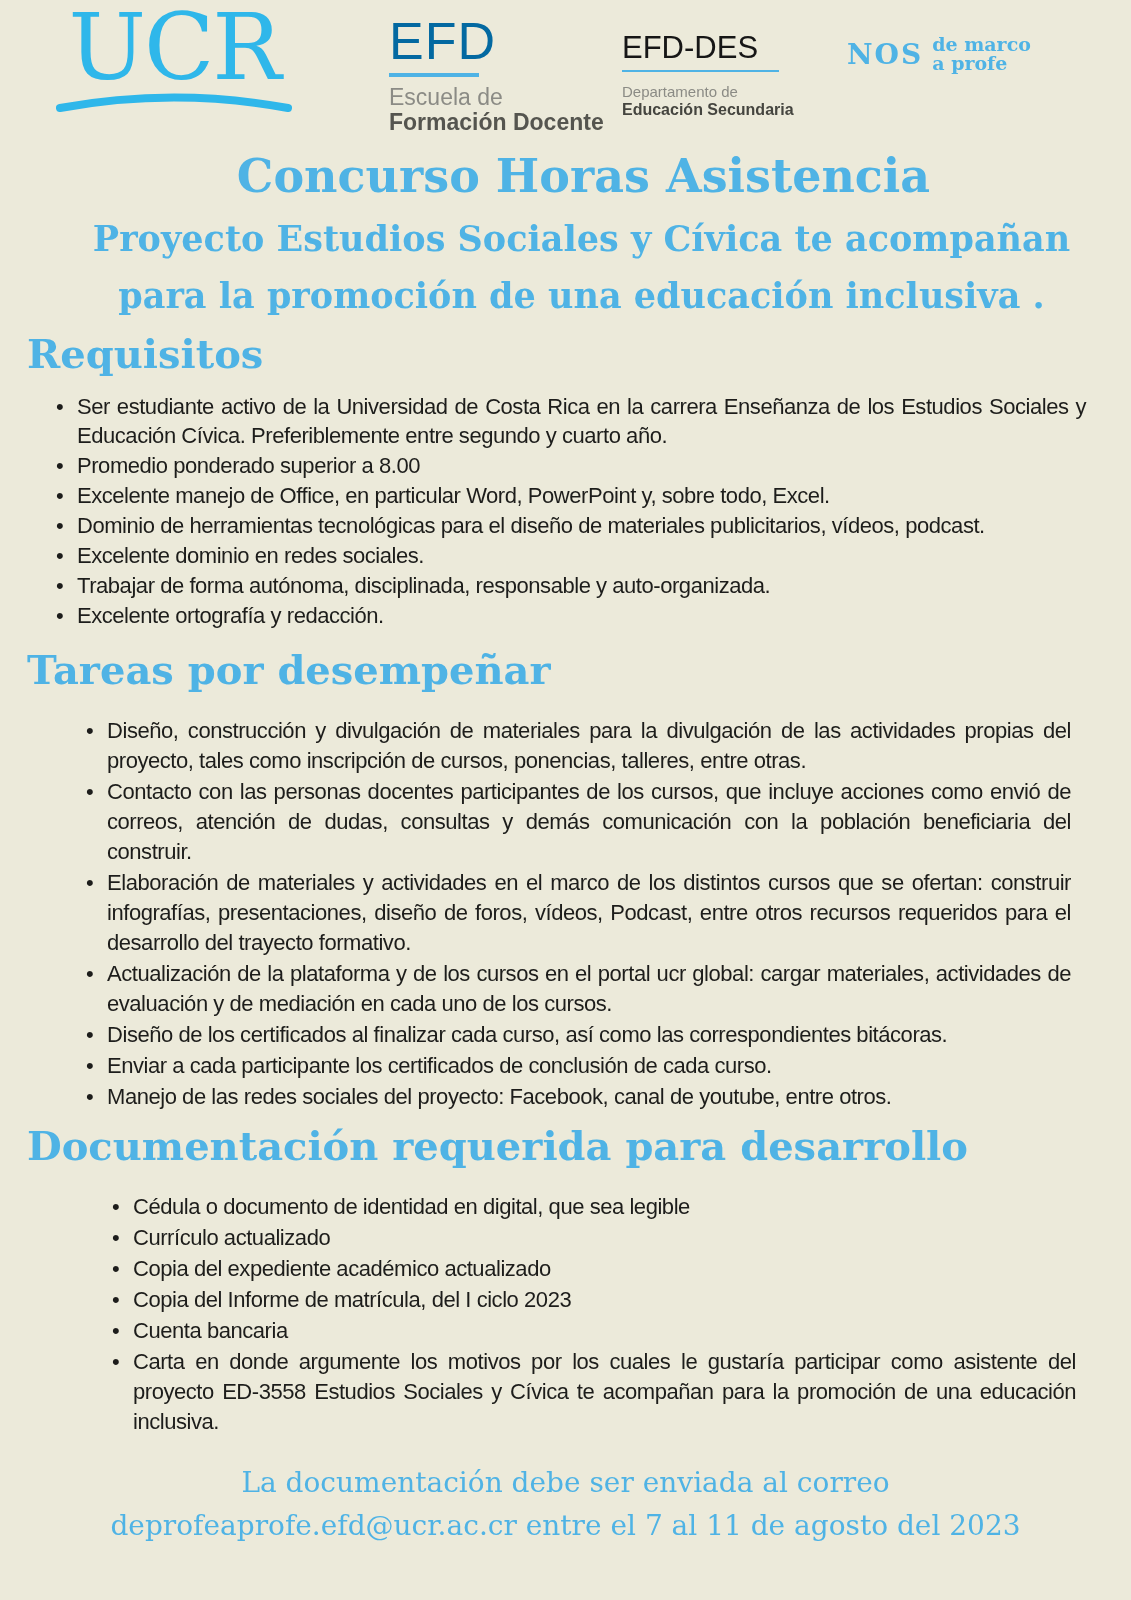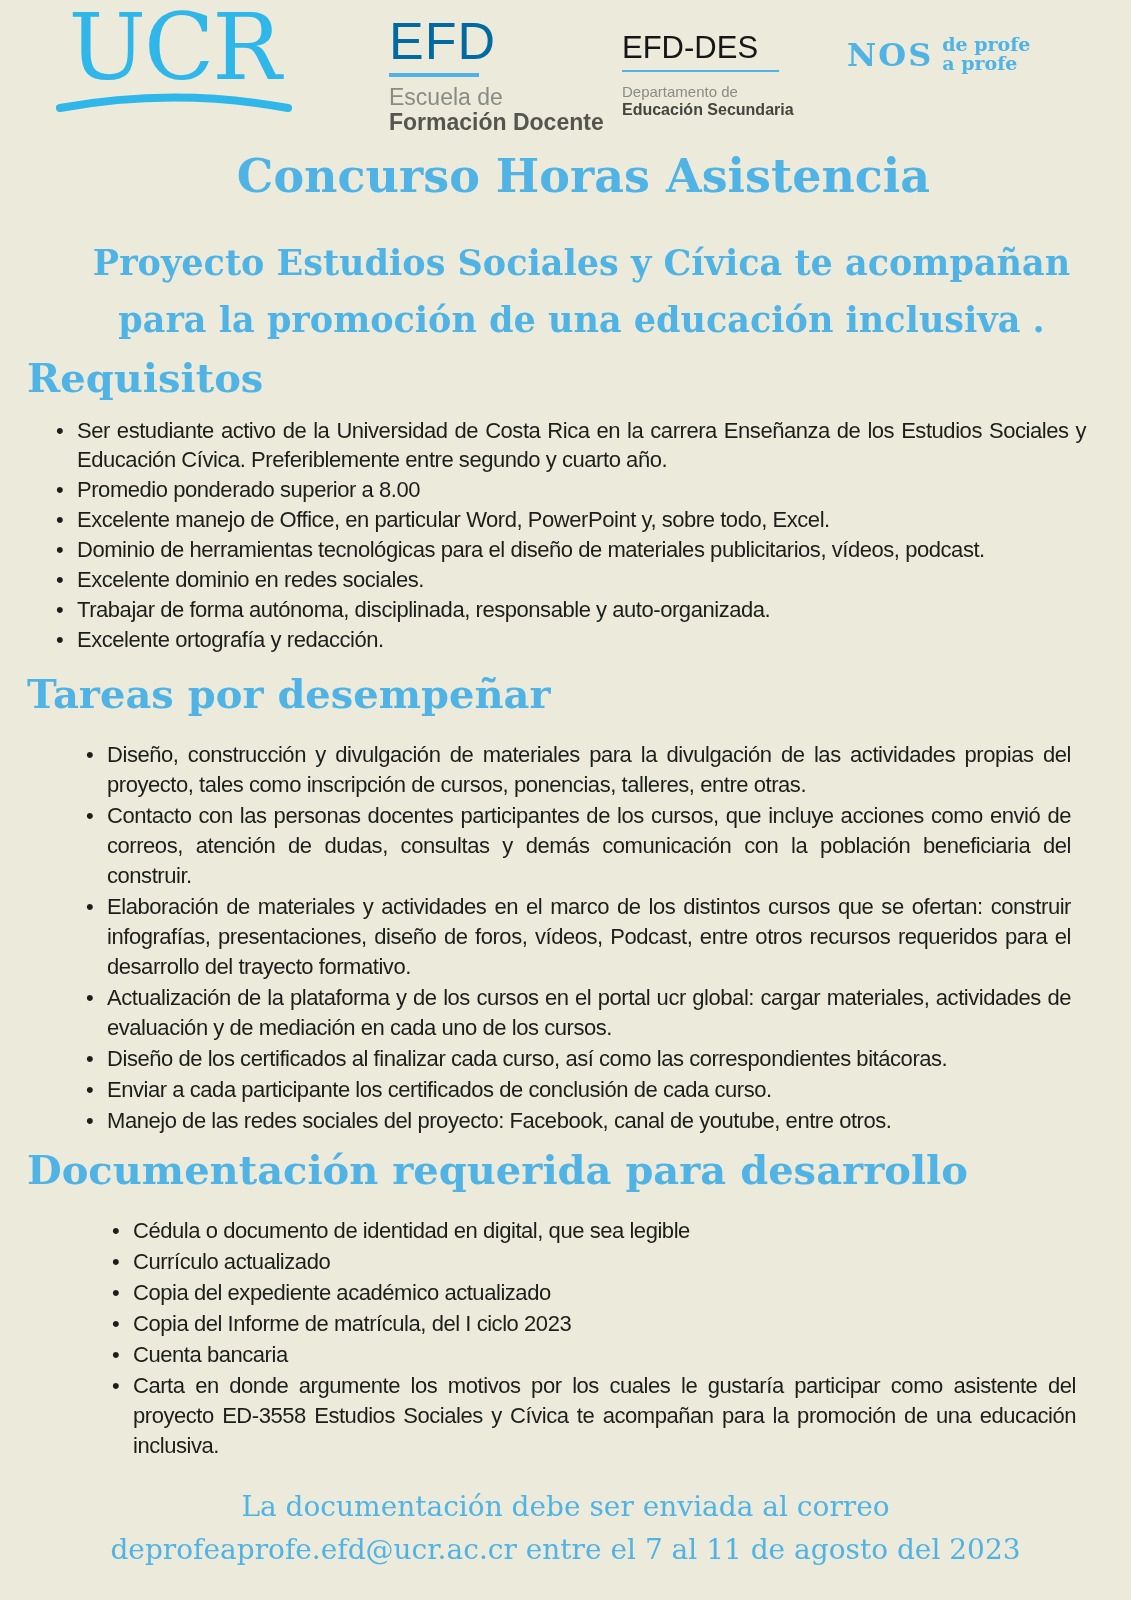--- a/index.html
+++ b/index.html
@@ -34,30 +34,30 @@
   .efd-line2{font-size:23px;line-height:25px;font-weight:bold;color:var(--gray-dark);}
   .efddes-logo{position:absolute;left:578px;top:32px;}
   .efddes-abbr{font-size:31px;line-height:31px;color:#161616;}
   .efddes-rule{width:157px;height:2px;background:var(--accent);margin:7px 0 11px;}
   .efddes-line1{font-size:15px;line-height:17px;color:var(--gray-light);}
   .efddes-line2{font-size:16px;line-height:19px;font-weight:bold;color:#45453F;}
   .ens-logo{position:absolute;left:803px;top:34px;font-family:"DejaVu Serif",serif;
     color:var(--accent);font-weight:bold;}
   .ens-word1{font-size:40px;line-height:40px;letter-spacing:1px;}
   .ens-row{display:flex;align-items:flex-end;}
-  .ens-word2{font-size:32px;line-height:42px;letter-spacing:2px;}
+  .ens-word2{font-size:28px;line-height:42px;letter-spacing:2px;}
   .ens-tag{font-size:19px;line-height:19px;margin-left:9px;padding-bottom:3px;}
   
   .page-title{
     margin-top:20px;text-align:center;
     font-family:"DejaVu Serif",serif;font-weight:bold;
     font-size:46px;line-height:52px;color:var(--accent);padding-left:36px;
   }
   .subtitle{
-    margin-top:32px;text-align:center;
+    margin-top:8px;text-align:center;
     font-family:"DejaVu Serif",serif;font-weight:bold;
     font-size:35px;line-height:57px;color:var(--accent);padding-left:32px;
   }
   .section-heading{
     margin:4px 0 0 27px;
     font-family:"DejaVu Serif",serif;font-weight:bold;
     font-size:40px;line-height:52px;color:var(--accent);
   }
   .section-heading.tareas{margin-top:14px;}
   .section-heading.doc{margin-top:8px;}
@@ -106,21 +106,21 @@
       <div class="efddes-abbr">EFD-DES</div>
       <div class="efddes-rule"></div>
       <div class="efddes-line1">Departamento de</div>
       <div class="efddes-line2">Educación Secundaria</div>
     </div>
 
     <div class="ens-logo">
       <div class="ens-row">
         <span class="ens-word2">NOS</span>
         <span class="ens-tag">
-          <span>de profe</span><br>
+          <span>de marco</span><br>
           <span>a profe</span>
         </span>
       </div>
     </div>
   </header>
 
   <h1 class="page-title">Concurso Horas Asistencia</h1>
 
   <div class="subtitle">
     <div>Proyecto Estudios Sociales y Cívica te acompañan</div>

